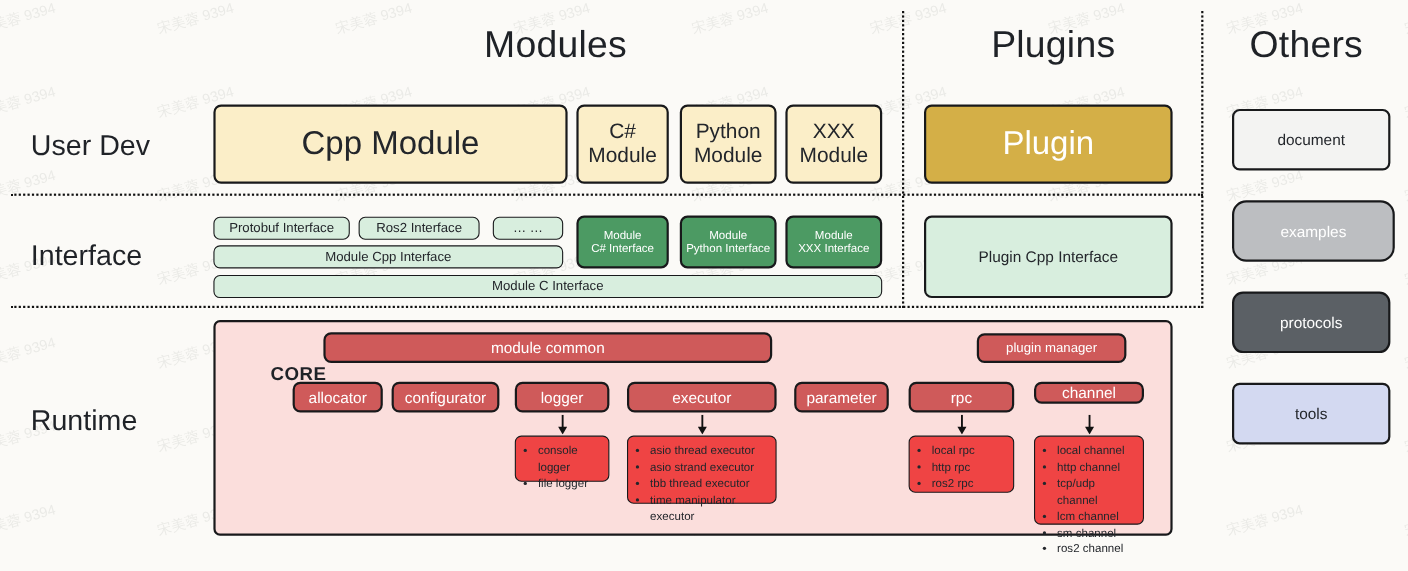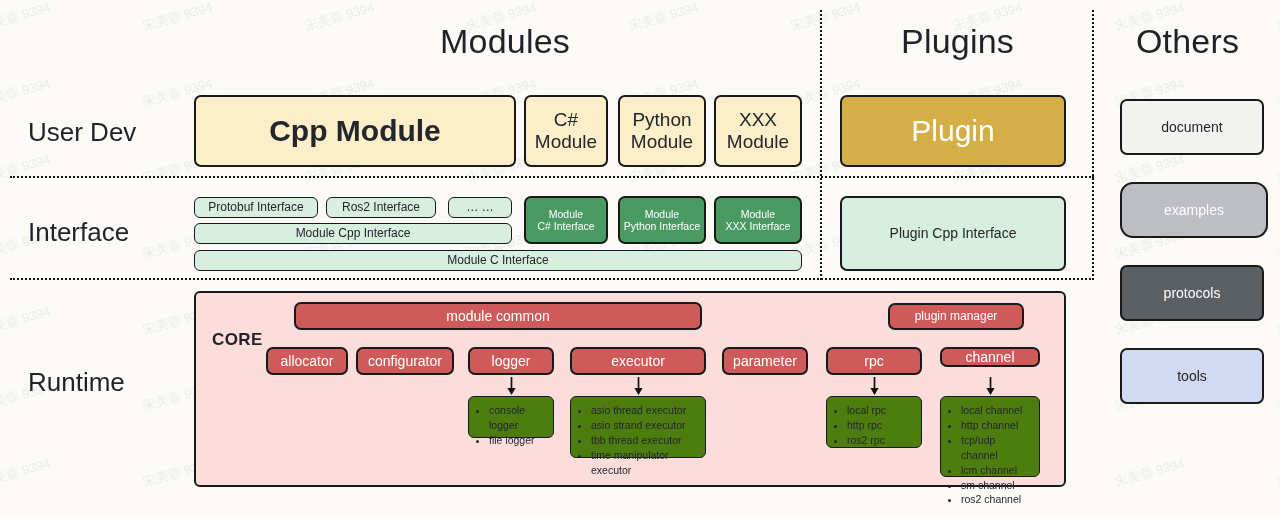--- a/index.html
+++ b/index.html
@@ -40,37 +40,37 @@
     line-height:1.18;
   }
   .box.sm{border-radius:6px;border-width:1.6px;}
 
   
   .cream      {background:#fbeec8;color:#23262b;}
   .gold       {background:#d4af47;color:#ffffff;}
   .mint       {background:#d8eede;color:#23262b;}
   .green      {background:#4c9a63;color:#ffffff;}
   .red        {background:#cf5a5a;color:#ffffff;}
-  .lavender   {background:#4d7c0f;color:#23262b;}
+  .lavender   {background:#ef4444;color:#23262b;}
   .pinkpanel  {background:#fbdedc;}
   .g-document {background:#f3f3f2;color:#23262b;}
   .g-examples {background:#bcbec1;color:#ffffff;}
   .g-protocols{background:#5b6065;color:#ffffff;}
   .g-tools    {background:#d3d9f1;color:#23262b;}
   .g-common   {background:#5a6baa;color:#ffffff;}
 
   .f34{font-size:30px;}
   .f20{font-size:19px;}
   .f17{font-size:14px;}
   .f15{font-size:14px;}
   .f13{font-size:12px;}
   .f115{font-size:10.5px;}
 
   .core-label{
-    font-size:17px;font-weight:bold;color:#1f2227;letter-spacing:.4px;
+    font-size:17px;font-weight:bold;color:#1f2227;letter-spacing:.4px;margin-left:34px;
   }
 
   
   .bullets{
     display:block;text-align:left;
     padding:6px 7px 6px 7px;
   }
   .bullets ul{margin:0;padding:0 0 0 13px;list-style:disc;}
   .bullets li{font-size:10.5px;line-height:1.42;color:#23262b;}
 
@@ -166,21 +166,21 @@
   <div class="abs hdiv" style="left:10px;top:278px;width:1084px;"></div>
 
   <div class="abs col-head" style="left:190px;top:24px;width:630px;">Modules</div>
   <div class="abs col-head" style="left:830px;top:24px;width:255px;">Plugins</div>
   <div class="abs col-head" style="left:1100px;top:24px;width:175px;">Others</div>
 
   <div class="abs row-label" style="left:28px;top:112px;width:160px;height:40px;">User Dev</div>
   <div class="abs row-label" style="left:28px;top:212px;width:160px;height:40px;">Interface</div>
   <div class="abs row-label" style="left:28px;top:362px;width:160px;height:40px;">Runtime</div>
 
-  <div class="abs box cream f34" style="left:194px;top:95px;width:322px;height:72px;font-weight:bold;">Cpp Module</div>
+  <div class="abs box cream f34" style="left:194px;top:95px;width:322px;height:72px;">Cpp Module</div>
   <div class="abs box cream f20 multiline" style="left:524px;top:95px;width:84px;height:72px;">C#<br>Module</div>
   <div class="abs box cream f20 multiline" style="left:618px;top:95px;width:88px;height:72px;">Python<br>Module</div>
   <div class="abs box cream f20 multiline" style="left:714px;top:95px;width:88px;height:72px;">XXX<br>Module</div>
 
   <div class="abs box gold f34" style="left:840px;top:95px;width:226px;height:72px;">Plugin</div>
 
   <div class="abs box sm mint f13" style="left:194px;top:197px;width:124px;height:21px;">Protobuf Interface</div>
   <div class="abs box sm mint f13" style="left:326px;top:197px;width:110px;height:21px;">Ros2 Interface</div>
   <div class="abs box sm mint f13" style="left:448px;top:197px;width:64px;height:21px;">… …</div>
 
@@ -260,16 +260,16 @@
         <li>http channel</li>
         <li>tcp/udp channel</li>
         <li>lcm channel</li>
         <li>sm channel</li>
         <li>ros2 channel</li>
       </ul>
     </div>
 
   <div class="abs box g-document f17" style="left:1120px;top:99px;width:144px;height:56px;">document</div>
   <div class="abs box g-examples f17" style="left:1120px;top:182px;width:148px;height:56px;border-radius:13px;">examples</div>
-  <div class="abs box g-protocols f17" style="left:1120px;top:265px;width:144px;height:56px;">protocols</div>
+  <div class="abs box g-protocols f17" style="left:1120px;top:265px;width:144px;height:56px;border-radius:10px;">protocols</div>
   <div class="abs box g-tools f17" style="left:1120px;top:348px;width:144px;height:56px;">tools</div>
 
 </div>
 
 </body></html>

